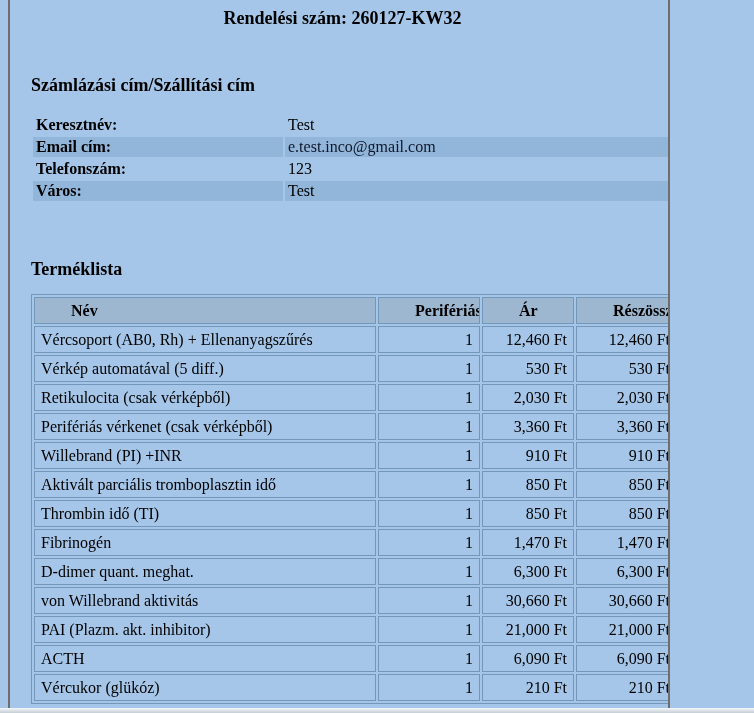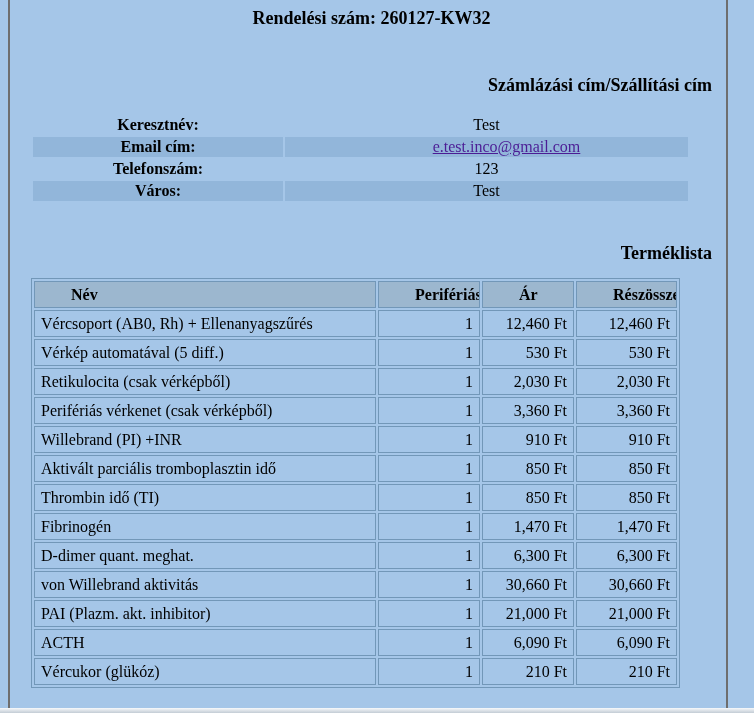--- a/index.html
+++ b/index.html
@@ -8,52 +8,52 @@
     width: 754px; height: 713px;
     background: #a5c6e8;
     font-family: "Liberation Serif", "DejaVu Serif", serif;
     color: #000;
     overflow: hidden;
     position: relative;
   }
   .frame {
     position: absolute;
     left: 8px; top: 0;
-    width: 720px; height: 713px;
+    width: 662px; height: 713px;
     border-left: 2px solid #6e6e6e;
     border-right: 2px solid #6e6e6e;
     padding: 0 14px 0 21px;
     overflow: hidden;
   }
-  h3 { font-size: 18px; line-height: 21px; font-weight: bold; text-align: right; }
+  h3 { font-size: 18px; line-height: 21px; font-weight: bold; }
   .page-title {
     margin: 8px 0 0 0;
     text-align: center;
   }
   .section-heading { margin: 46px 0 0 0; }
-  .section-heading.second { margin-top: 40px; }
+  .section-heading.second { margin-top: 56px; }
 
   
   table.address {
     margin-top: 17px;
     width: 659px;
     border-collapse: separate;
     border-spacing: 2px;
     font-size: 16px;
   }
   table.address th, table.address td {
     padding: 0px 3px;
     line-height: 20px;
     font-weight: normal;
-    text-align: center;
+    text-align: left;
     vertical-align: top;
   }
   table.address th { font-weight: bold; width: 250px; }
   table.address tr.shaded th, table.address tr.shaded td { background: #92b6da; }
-  a.email-link { color: #4c1d95; text-decoration: underline; cursor: pointer; margin-left: 40px; }
+  a.email-link { color: #0f172a; cursor: pointer; }
 
   
   table.products {
     margin-top: 14px;
     width: 649px;
     border-collapse: separate;
     border-spacing: 2px;
     border: 1px solid #7297b8;
     font-size: 16px;
     table-layout: fixed;

